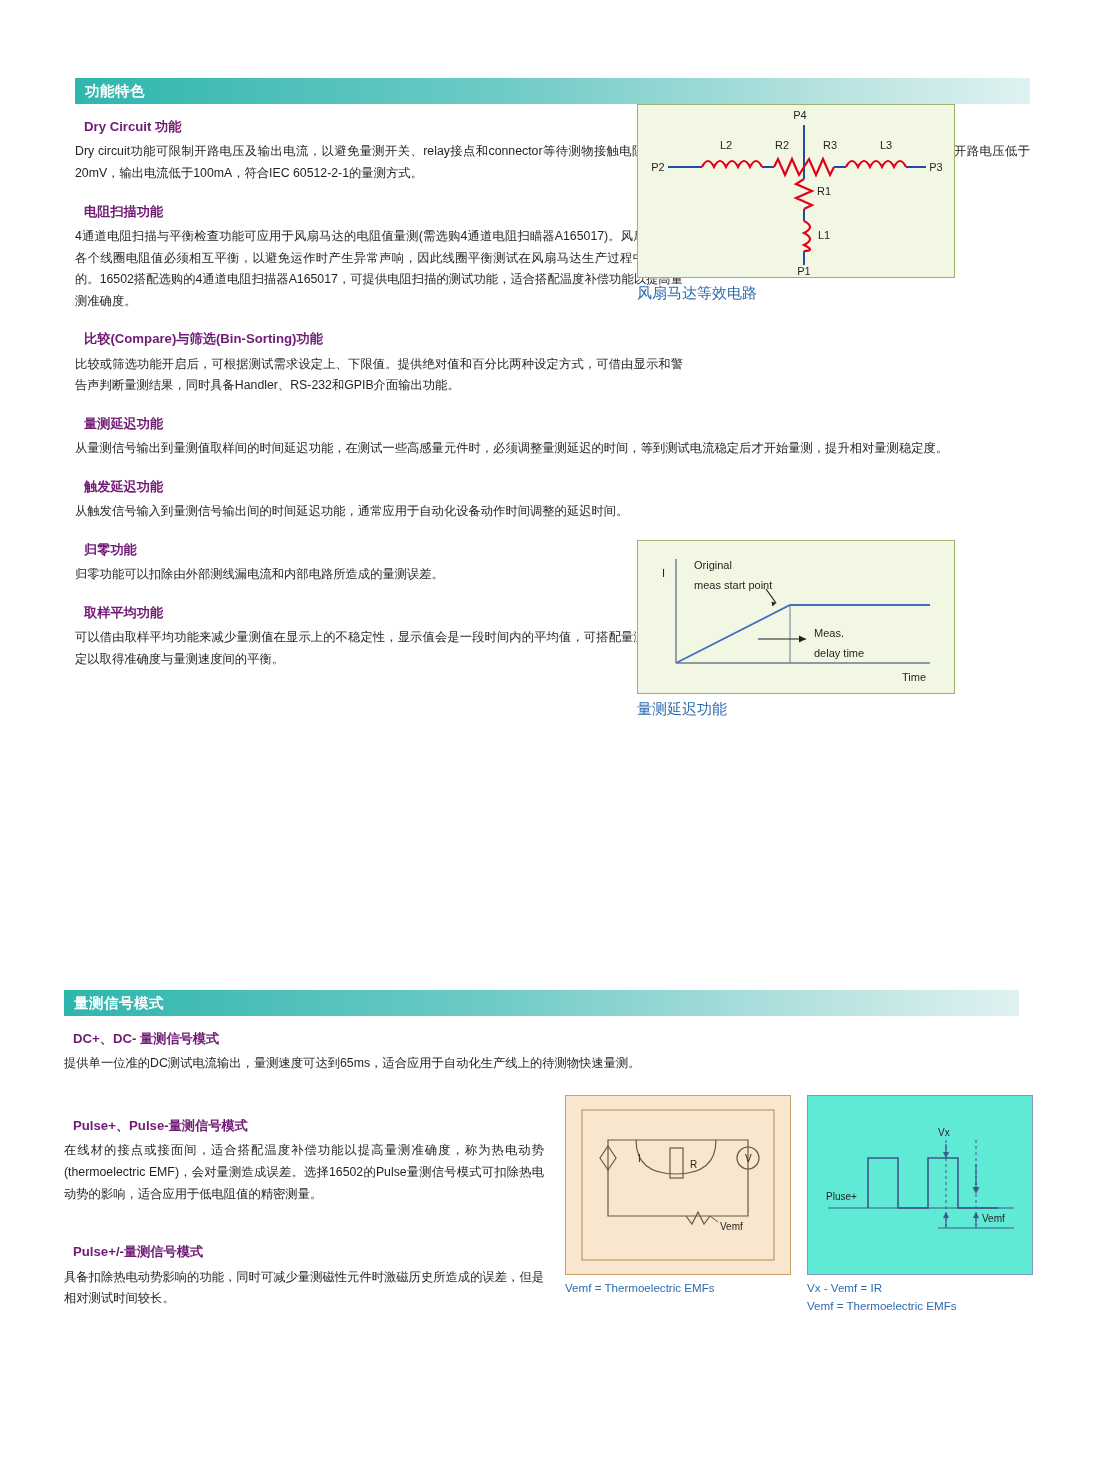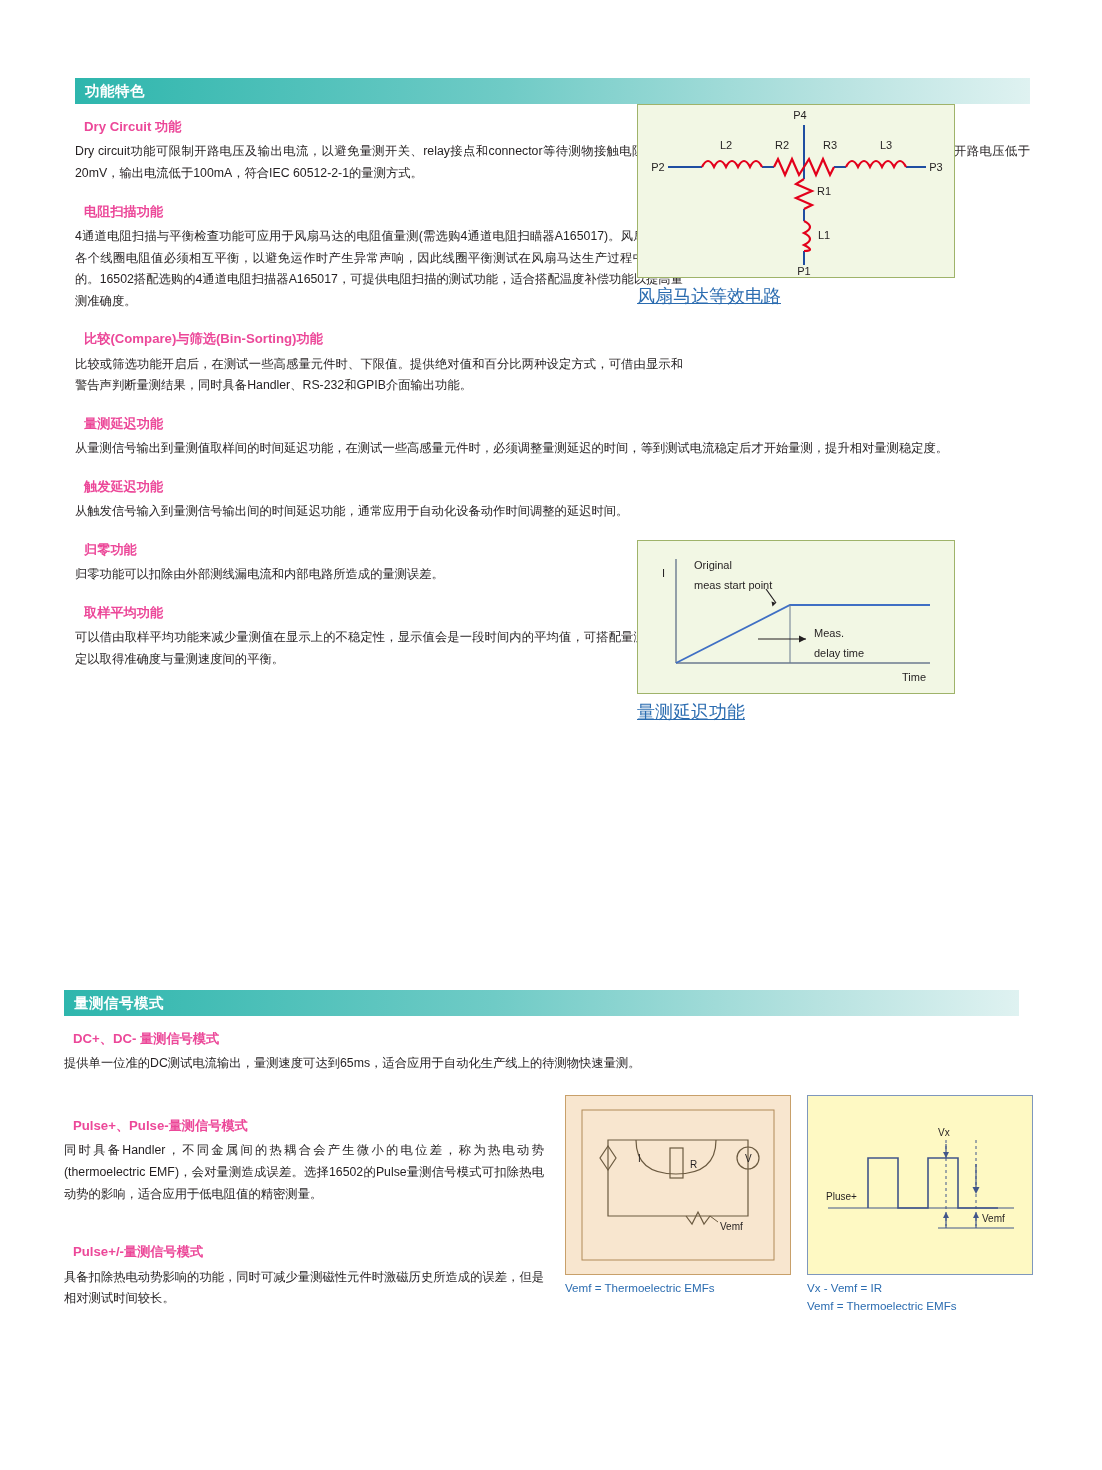--- a/index.html
+++ b/index.html
@@ -46,45 +46,44 @@
   }
 
   
   .feat {
     margin-bottom: 18px;
   }
   .feat h3 {
     margin: 0 0 5px 0;
     font-size: 13.2px;
     font-weight: bold;
-    color: #ec4899;
+    color: #701a75;
     line-height: 1.4;
     padding-left: 9px;
   }
   .feat p {
     margin: 0;
     font-size: 12.3px;
     line-height: 1.75;
     color: #231f20;
     text-align: justify;
   }
 
   .col-left {
     width: 608px;
   }
   .full {
     width: 955px;
   }
 
   
   .fig-caption {
-    font-size: 18px;
+    font-size: 15px;
     color: #2b6cb0;
     margin-top: 6px;
-    text-decoration: underline;
   }
 
   .fig-circuit {
     position: absolute;
     left: 637px;
     top: 104px;
     width: 318px;
   }
   .fig-box-1 {
     width: 316px;
@@ -119,21 +118,21 @@
   .fig-box-3 {
     width: 224px;
     height: 178px;
     background: #f8e6cf;
     border: 1px solid #c8a06a;
     position: relative;
   }
   .fig-box-4 {
     width: 224px;
     height: 178px;
-    background: #fef9c3;
+    background: #5eead4;
     border: 1px solid #7e97bd;
     position: relative;
   }
   .fig-note {
     font-size: 11.6px;
     color: #2b6cb0;
     line-height: 1.55;
     margin-top: 4px;
   }
 
@@ -169,21 +168,21 @@
       <p>Dry circuit功能可限制开路电压及输出电流，以避免量测开关、relay接点和connector等待测物接触电阻时接触面的损毁。16502的Dry Circuit模式开启后，限制开路电压低于20mV，输出电流低于100mA，符合IEC 60512-2-1的量测方式。</p>
     </div>
 
     <div class="feat col-left">
       <h3>电阻扫描功能</h3>
       <p>4通道电阻扫描与平衡检查功能可应用于风扇马达的电阻值量测(需选购4通道电阻扫瞄器A165017)。风扇马达的各个线圈电阻值必须相互平衡，以避免运作时产生异常声响，因此线圈平衡测试在风扇马达生产过程中是必要的。16502搭配选购的4通道电阻扫描器A165017，可提供电阻扫描的测试功能，适合搭配温度补偿功能以提高量测准确度。</p>
     </div>
 
     <div class="feat col-left">
       <h3>比较(Compare)与筛选(Bin-Sorting)功能</h3>
-      <p>比较或筛选功能开启后，在测试一些高感量元件时、下限值。提供绝对值和百分比两种设定方式，可借由显示和警告声判断量测结果，同时具备Handler、RS-232和GPIB介面输出功能。</p>
+      <p>比较或筛选功能开启后，可根据测试需求设定上、下限值。提供绝对值和百分比两种设定方式，可借由显示和警告声判断量测结果，同时具备Handler、RS-232和GPIB介面输出功能。</p>
     </div>
 
     <div class="feat full">
       <h3>量测延迟功能</h3>
       <p>从量测信号输出到量测值取样间的时间延迟功能，在测试一些高感量元件时，必须调整量测延迟的时间，等到测试电流稳定后才开始量测，提升相对量测稳定度。</p>
     </div>
 
     <div class="feat col-left">
       <h3>触发延迟功能</h3>
       <p>从触发信号输入到量测信号输出间的时间延迟功能，通常应用于自动化设备动作时间调整的延迟时间。</p>
@@ -278,21 +277,21 @@
 
     <div class="feat full">
       <h3>DC+、DC- 量测信号模式</h3>
       <p>提供单一位准的DC测试电流输出，量测速度可达到65ms，适合应用于自动化生产线上的待测物快速量测。</p>
     </div>
 
     <div style="height:24px"></div>
 
     <div class="feat" style="width:480px">
       <h3>Pulse+、Pulse-量测信号模式</h3>
-      <p>同时具备Handler，不同金属间的热耦合会产生微小的电位差，称为热电动势(thermoelectric EMF)，会对量测造成误差。选择16502的Pulse量测信号模式可扣除热电动势的影响，适合应用于低电阻值的精密测量。</p>
+      <p>在线材的接点或接面间，适合搭配温度补偿功能以提高量测准确度，称为热电动势(thermoelectric EMF)，会对量测造成误差。选择16502的Pulse量测信号模式可扣除热电动势的影响，适合应用于低电阻值的精密测量。</p>
     </div>
 
     <div style="height:20px"></div>
 
     <div class="feat" style="width:480px">
       <h3>Pulse+/-量测信号模式</h3>
       <p>具备扣除热电动势影响的功能，同时可减少量测磁性元件时激磁历史所造成的误差，但是相对测试时间较长。</p>
     </div>
   </div>
 

